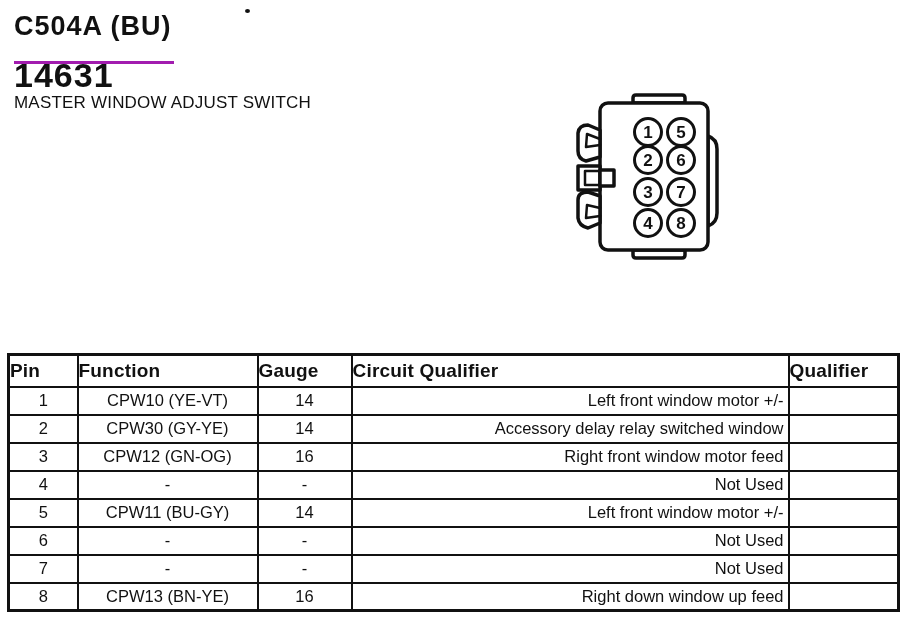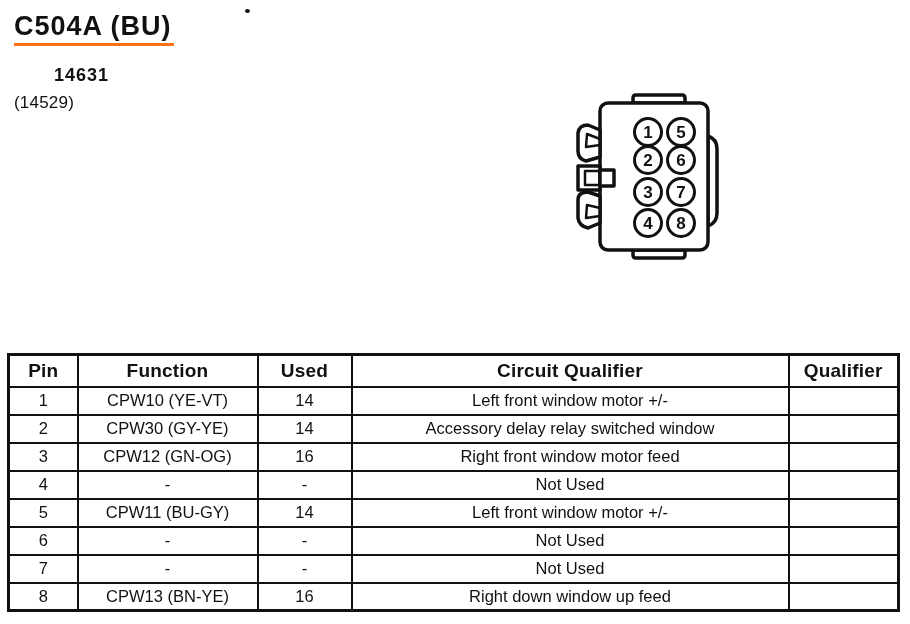--- a/index.html
+++ b/index.html
@@ -7,28 +7,27 @@
   body {
     position:relative;
     font-family:"Liberation Sans", sans-serif;
     color:#111;
     -webkit-font-smoothing:antialiased;
   }
 
   .connector-title {
     position:absolute; left:14px; top:11px;
     font-size:27px; font-weight:bold; letter-spacing:1px;
-    border-bottom:3px solid #f97316; padding:0 2px 2px 0;
+    border-bottom:3px solid #a21caf; padding:0 2px 20px 0;
     line-height:30px;
   }
   .part-number {
     position:absolute; left:14px; top:61px;
-    font-size:18px; font-weight:bold; letter-spacing:1px;
+    font-size:34px; font-weight:bold; letter-spacing:1px;
     line-height:28px;
-    margin-left:40px;
   }
   .component-desc {
     position:absolute; left:14px; top:92px;
     font-size:17px; line-height:21px; letter-spacing:0.2px;
   }
   .scan-speck {
     position:absolute; left:245px; top:9px;
     width:5px; height:4px; background:#111; border-radius:50%;
   }
 
@@ -53,39 +52,39 @@
     width:890px; table-layout:fixed;
     border-collapse:collapse;
     border:3px solid #111;
   }
   table.pinout th, table.pinout td {
     border:2px solid #111;
     overflow:hidden; white-space:nowrap;
   }
   table.pinout th {
     height:32px; font-size:19px; font-weight:bold;
-    text-align:center; letter-spacing:0.2px;
+    text-align:left; letter-spacing:0.2px;
   }
   table.pinout td {
     height:28px; font-size:16.5px; padding:1px 4px;
   }
   td.al-c { text-align:center; }
-  td.al-l { text-align:center; }
+  td.al-l { text-align:right; }
 </style>
 </head>
 <body>
 
 <div class="scan-speck"></div>
 
 <div class="connector-title">C504A (BU)</div>
 
 <div class="part-number">14631</div>
 
 <div class="component-desc">
-  <div>(14529)</div>
+  <div>MASTER WINDOW ADJUST SWITCH</div>
 </div>
 
 <svg class="connector-art" viewBox="0 0 150 185">
 
   <path d="M61 17 L61 12 Q61 9 64 9 L110 9 Q113 9 113 12 L113 17 Z"></path>
 
   <path d="M61 164 L61 169 Q61 172 64 172 L110 172 Q113 172 113 169 L113 164 Z"></path>
 
   <path d="M136 50 Q145 53 145 63 L145 127 Q145 137 136 140 Z"></path>
 
@@ -141,21 +140,21 @@
     <col style="width:69px">
       <col style="width:180px">
       <col style="width:94px">
     <col style="width:437px">
       <col style="width:110px">
   </colgroup>
   <thead>
     <tr>
         <th>Pin</th>
         <th>Function</th>
-        <th>Used</th>
+        <th>Gauge</th>
         <th>Circuit Qualifier</th>
         <th>Qualifier</th>
       </tr>
   </thead>
   <tbody>
       <tr>
         <td class="al-c">1</td>
         <td class="al-c">CPW10 (YE-VT)</td>
         <td class="al-c">14</td>
         <td class="al-l">Left front window motor +/-</td>

